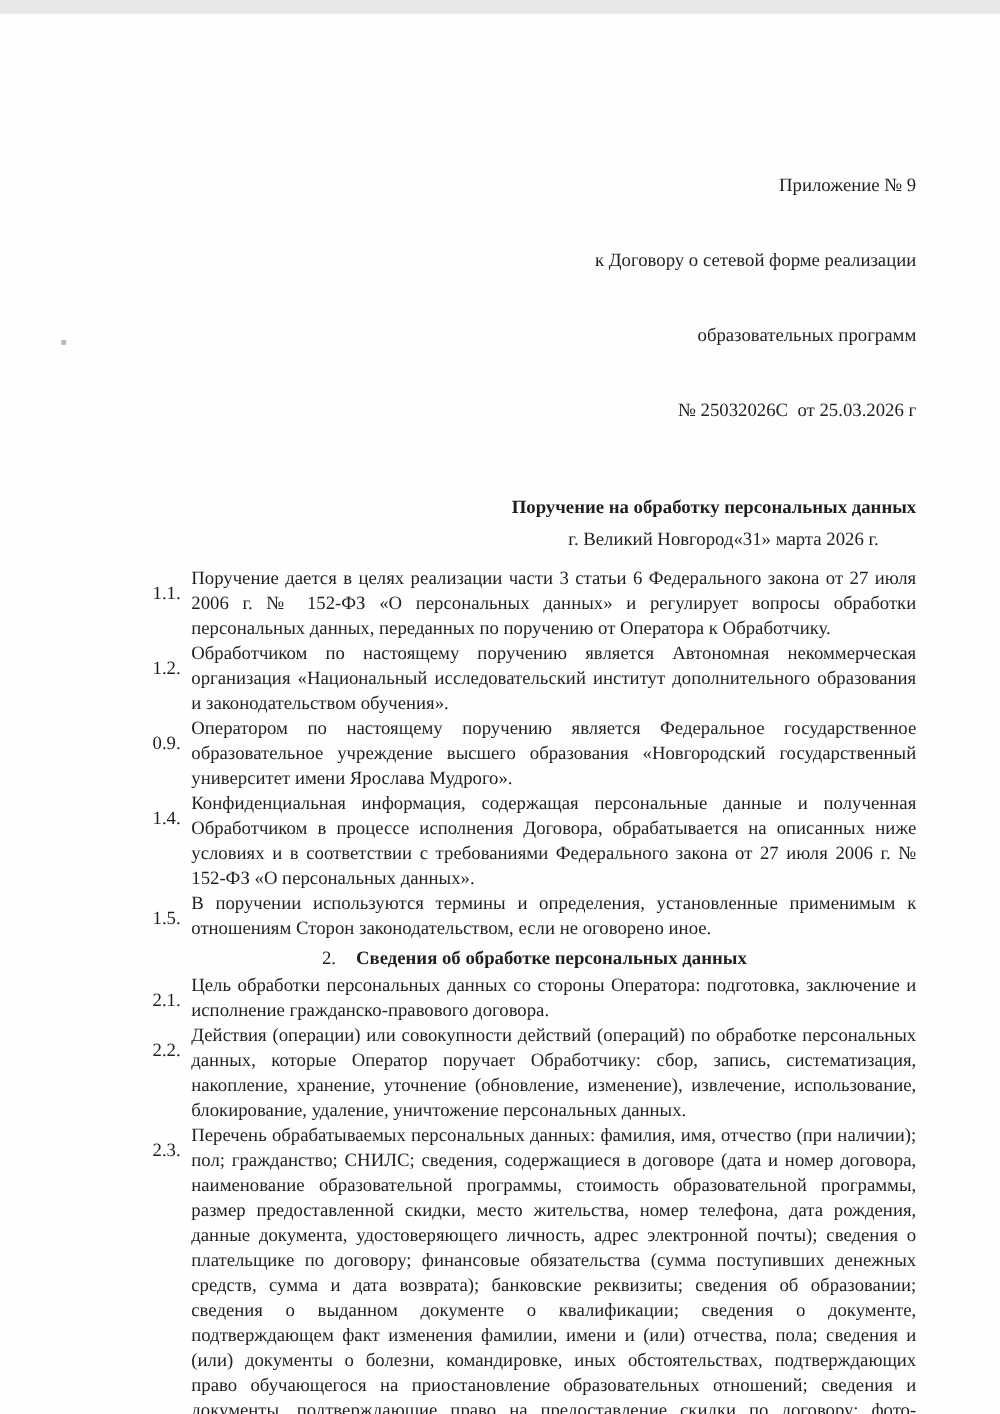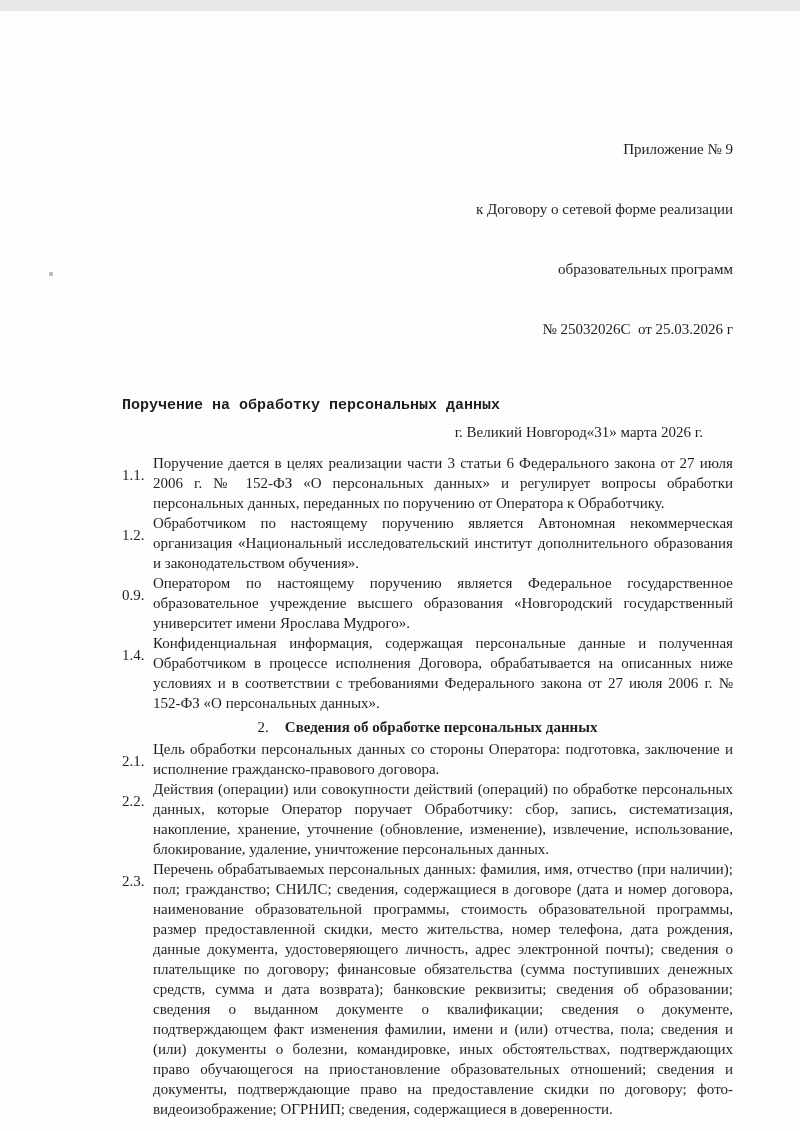--- a/index.html
+++ b/index.html
@@ -24,22 +24,21 @@
   .doc-header {
     padding-top: 88px;
     text-align: right;
     white-space: pre-wrap;
   }
   .title {
     margin: 17px 0 0 0;
     font-size: 15px;
     line-height: 20px;
     font-weight: bold;
-    text-align: left;
-    font-family: Liberation Mono, monospace;
+    text-align: right;
   }
   .place-date {
     margin-top: 6px;
     display: flex;
     justify-content: flex-end;
     align-items: baseline;
   }
   .place-date .date { margin-right: 30px; }
   .sec-heading {
     margin: 2px 0 0 0;
@@ -107,20 +106,24 @@
         <div class="clause-text">Обработчиком по настоящему поручению является Автономная некоммерческая организация «Национальный исследовательский институт дополнительного образования и законодательством обучения».</div>
       </div>
       <div class="clause">
         <span class="num">0.9.</span>
         <div class="clause-text">Оператором по настоящему поручению является Федеральное государственное образовательное учреждение высшего образования «Новгородский государственный университет имени Ярослава Мудрого».</div>
       </div>
       <div class="clause">
         <span class="num">1.4.</span>
         <div class="clause-text">Конфиденциальная информация, содержащая персональные данные и полученная Обработчиком в процессе исполнения Договора, обрабатывается на описанных ниже условиях и в соответствии с требованиями Федерального закона от 27 июля 2006 г. № 152-ФЗ «О персональных данных».</div>
       </div>
+      <div class="clause">
+        <span class="num">1.5.</span>
+        <div class="clause-text">В поручении используются термины и определения, установленные применимым к отношениям Сторон законодательством, если не оговорено иное.</div>
+      </div>
     </div>
 
     <h2 class="sec-heading second">
       <span class="sec-num">2.</span><span>Сведения об обработке персональных данных</span>
     </h2>
 
     <div class="clauses second">
       <div class="clause">
         <span class="num">2.1.</span>
         <div class="clause-text">Цель обработки персональных данных со стороны Оператора: подготовка, заключение и исполнение гражданско-правового договора.</div>

